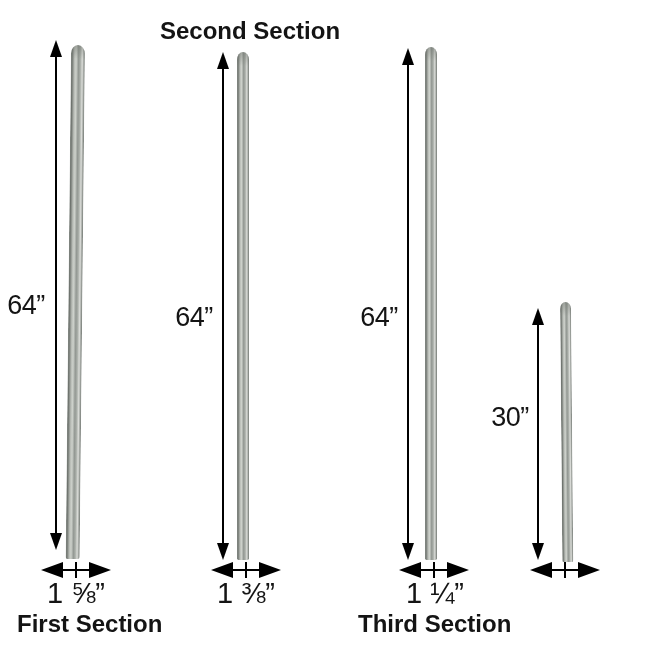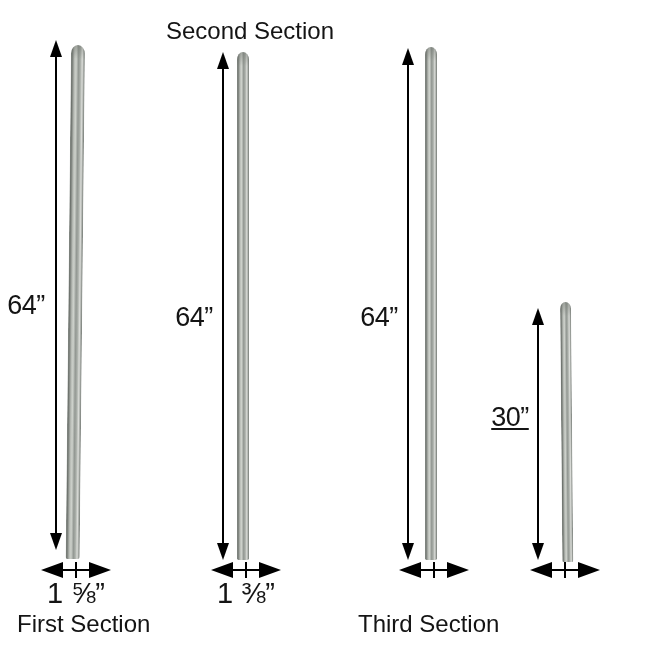--- a/index.html
+++ b/index.html
@@ -83,35 +83,35 @@
 
   
   .height-label {
     position: absolute; width: 40px;
     font-size: 27px; line-height: 1; text-align: center;
     letter-spacing: -0.5px; white-space: nowrap;
   }
   .hl-1 { left: 6px;   top: 292px; }
   .hl-2 { left: 174px; top: 304px; }
   .hl-3 { left: 359px; top: 304px; }
-  .hl-4 { left: 490px; top: 404px; text-decoration: underline; }
+  .hl-4 { left: 490px; top: 404px; }
 
   .dia-label {
     position: absolute; width: 90px;
     font-size: 29px; line-height: 1; text-align: center;
     white-space: nowrap;
   }
   .dl-1 { left: 31px;  top: 579px; }
   .dl-2 { left: 201px; top: 579px; text-align: center; }
   .dl-3 { left: 390px; top: 579px; }
   .dl-4 { left: 520px; top: 579px; }
 
   .section-name {
     position: absolute;
-    font-size: 24px; line-height: 1.1; white-space: nowrap;
+    font-size: 24px; line-height: 1.1; white-space: nowrap; font-weight: bold;
   }
   .sn-1 { left: 17px;  top: 611px; }
   .sn-2 { left: 160px; top: 18px;  width: 180px; text-align: center; }
   .sn-3 { left: 358px; top: 611px; }
   .sn-4 { left: 489px; top: 269px; width: 162px; text-align: center; }
 </style>
 </head>
 <body>
 
 <div class="canvas">
@@ -154,20 +154,21 @@
     <div class="shaft"></div>
     <div class="head-down"></div>
   </div>
   <div class="height-label hl-3">64”</div>
   <div class="dim-arrow-h ha-3">
     <div class="head-left"></div>
     <div class="shaft-h"></div>
     <div class="tick"></div>
     <div class="head-right"></div>
   </div>
+  <div class="dia-label dl-3">1 ¼”</div>
   <div class="section-name sn-3">Third Section</div>
 
   <div class="pole pole-4"></div>
   <div class="dim-arrow-v va-4">
     <div class="head-up"></div>
     <div class="shaft"></div>
     <div class="head-down"></div>
   </div>
   <div class="height-label hl-4">30”</div>
   <div class="dim-arrow-h ha-4">

